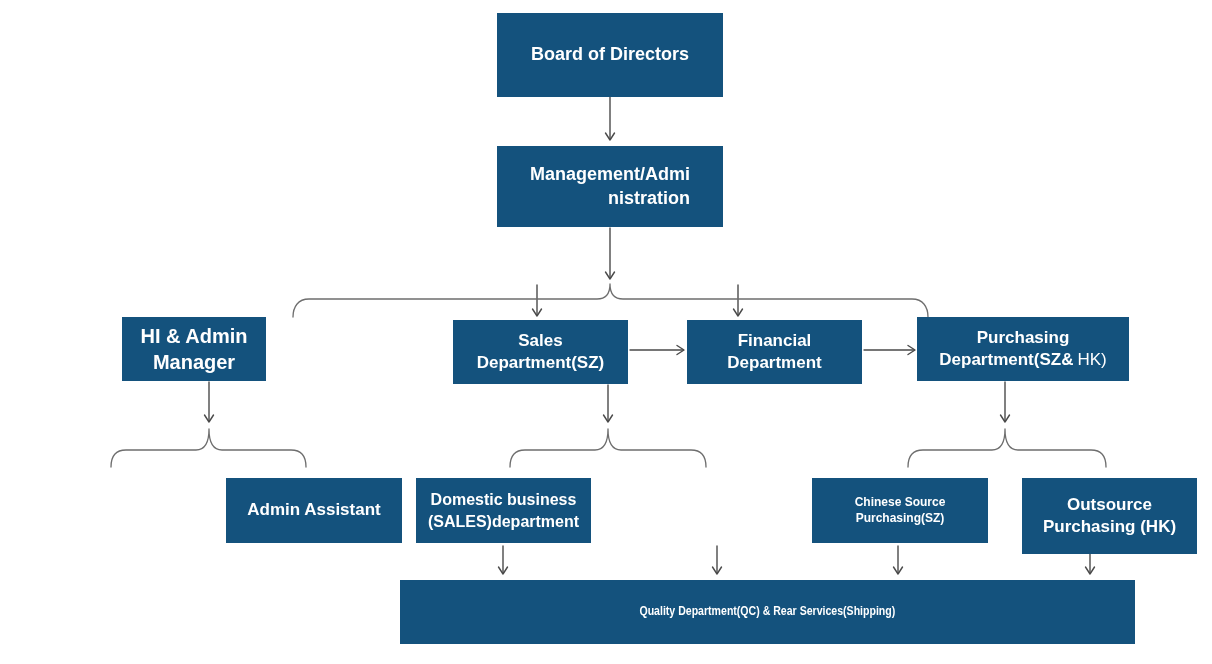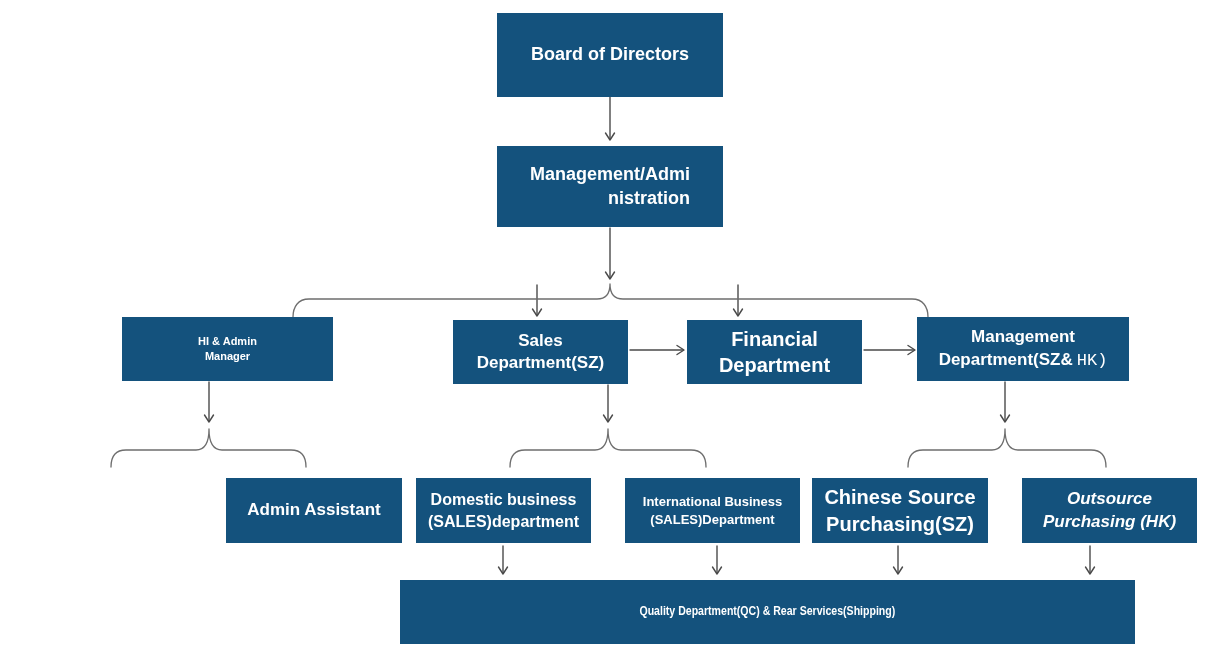--- a/index.html
+++ b/index.html
@@ -24,33 +24,33 @@
   .node{
     position:absolute;
     background:var(--box-fill);
     color:var(--box-text);
     display:flex;align-items:center;justify-content:center;
     text-align:center;
     font-weight:bold;
     line-height:1.32;
   }
   .node .lbl{white-space:pre-line;}
-  .light{font-weight:normal;margin-left:4px;font-family:Liberation Mono, monospace;}
+  .light{font-weight:normal;margin-left:4px;}
   .n-board        {left:497px;top:13px; width:226px;height:84px;font-size:18px;}
   .n-management   {left:497px;top:146px;width:226px;height:81px;font-size:18px;text-align:right;}
-  .n-hi-manager   {left:122px;top:317px;width:211px;height:64px;font-size:11px;}
+  .n-hi-manager   {left:122px;top:317px;width:144px;height:64px;font-size:20px;}
   .n-sales        {left:453px;top:320px;width:175px;height:64px;font-size:17px;}
-  .n-financial    {left:687px;top:320px;width:175px;height:64px;font-size:20px;}
+  .n-financial    {left:687px;top:320px;width:175px;height:64px;font-size:17px;}
   .n-purchasing   {left:917px;top:317px;width:212px;height:64px;font-size:17px;}
   .n-hi-supervisor{left:15px; top:478px;width:175px;height:65px;font-size:17px;}
   .n-admin-assist {left:226px;top:478px;width:176px;height:65px;font-size:17px;}
   .n-domestic     {left:416px;top:478px;width:175px;height:65px;font-size:16px;}
   .n-international{left:625px;top:478px;width:175px;height:65px;font-size:13px;}
-  .n-chinese      {left:812px;top:478px;width:176px;height:65px;font-size:20px;}
-  .n-outsource    {left:1022px;top:478px;width:175px;height:65px;font-size:17px;font-style:italic;}
+  .n-chinese      {left:812px;top:478px;width:176px;height:65px;font-size:12px;}
+  .n-outsource    {left:1022px;top:478px;width:175px;height:76px;font-size:17px;}
   .n-quality      {left:400px;top:580px;width:735px;height:64px;font-size:12px;}
   .n-quality .lbl{display:inline-block;transform:scaleX(0.88);white-space:nowrap;}
 </style>
 </head>
 <body>
 
 <div class="canvas">
 
   <svg class="connectors" viewBox="0 0 1212 664" xmlns="http://www.w3.org/2000/svg">
 
@@ -117,37 +117,33 @@
     <span class="lbl">Sales
 Department(SZ)</span>
   </div>
 
   <div class="node n-financial">
     <span class="lbl">Financial
 Department</span>
   </div>
 
   <div class="node n-purchasing">
-    <span class="lbl"><span>Management</span><br><span>Department(SZ&amp;</span><span class="light">HK)</span></span>
+    <span class="lbl"><span>Purchasing</span><br><span>Department(SZ&amp;</span><span class="light">HK)</span></span>
   </div>
 
 
   <div class="node n-admin-assist">
     <span class="lbl">Admin Assistant</span>
   </div>
 
   <div class="node n-domestic">
     <span class="lbl">Domestic business
 (SALES)department</span>
   </div>
 
-  <div class="node n-international">
-    <span class="lbl">International Business
-(SALES)Department</span>
-  </div>
 
   <div class="node n-chinese">
     <span class="lbl">Chinese Source
 Purchasing(SZ)</span>
   </div>
 
   <div class="node n-outsource">
     <span class="lbl">Outsource
 Purchasing (HK)</span>
   </div>

